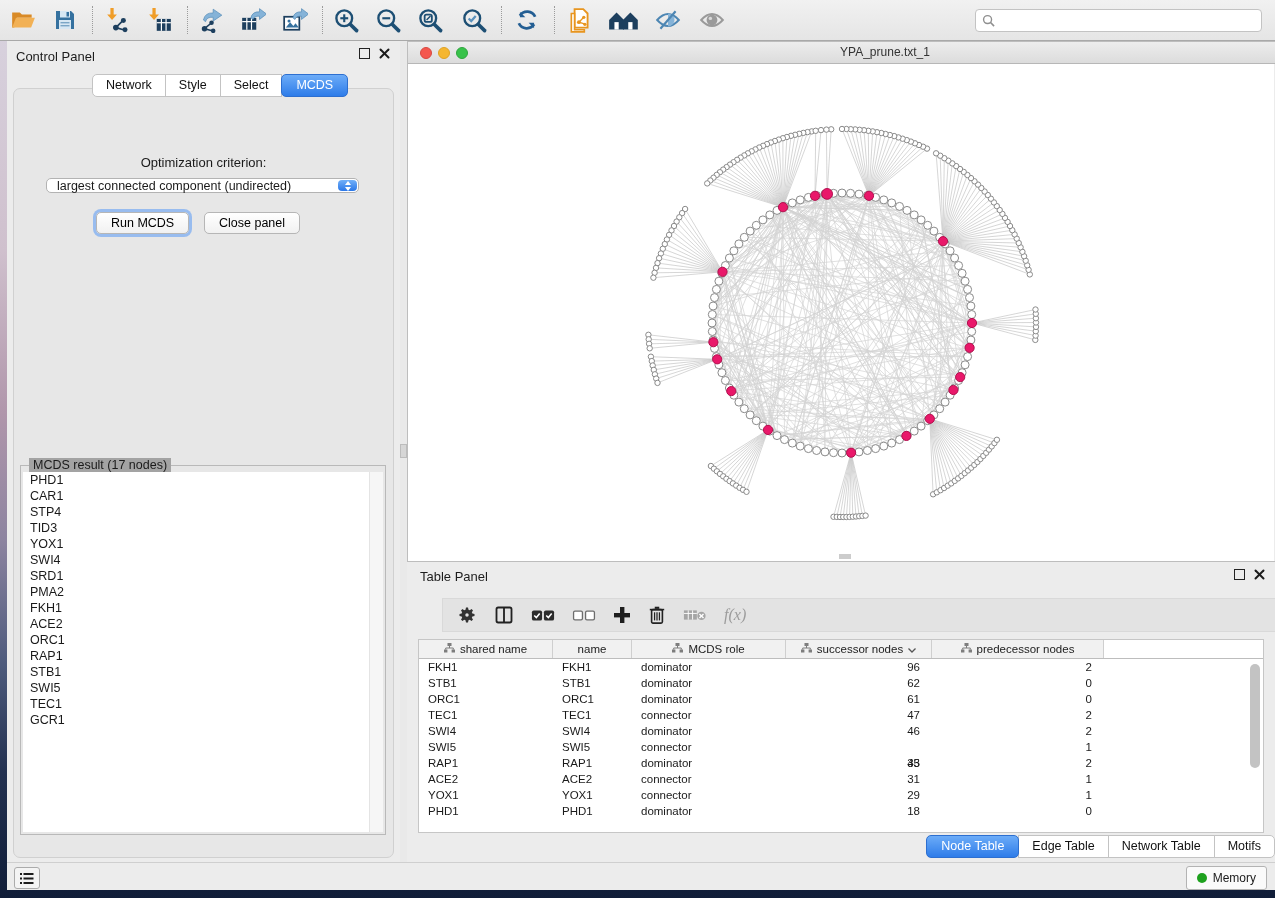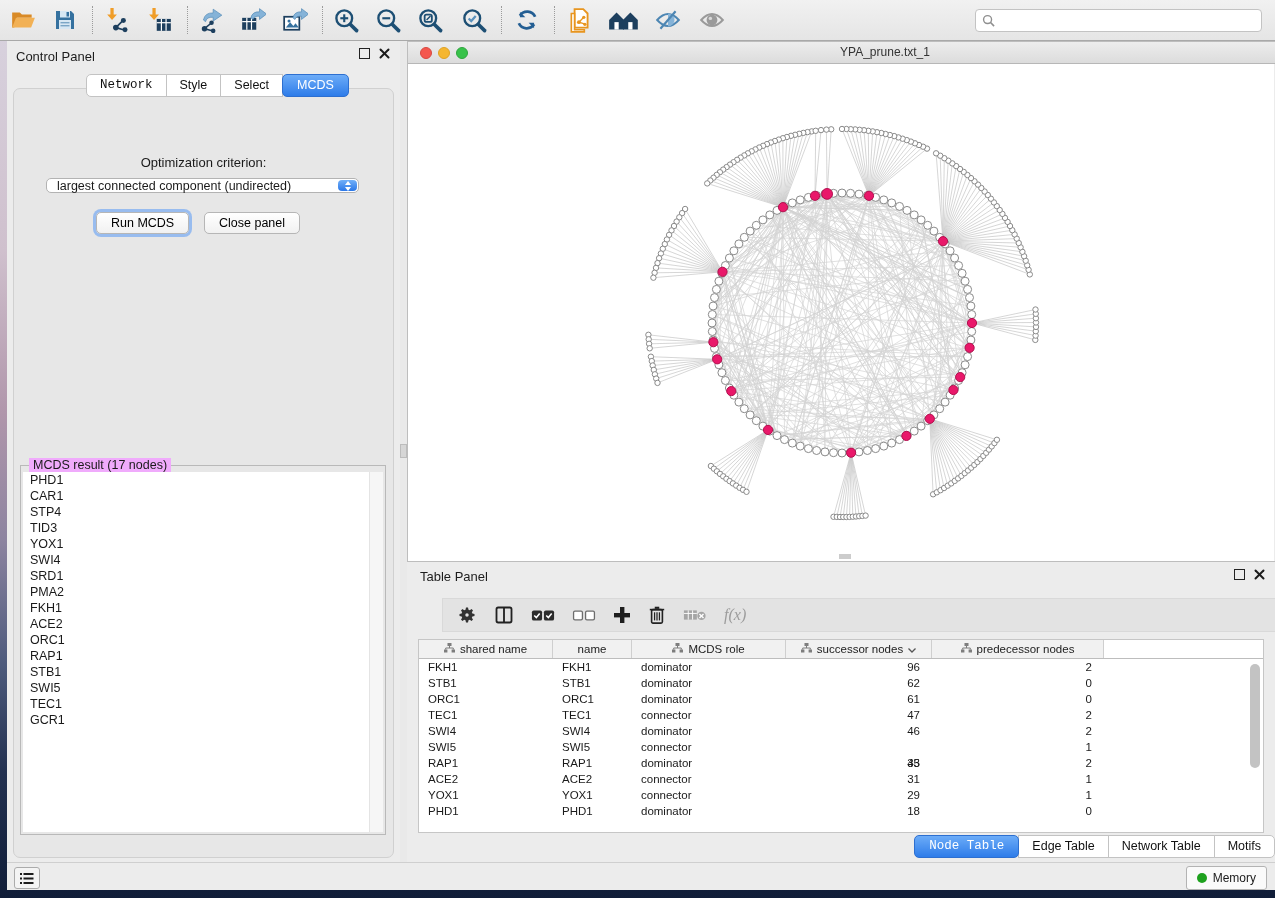--- a/index.html
+++ b/index.html
@@ -21,37 +21,37 @@
   .float-ic{width:9px;height:9px;border:1.4px solid #222;display:inline-block;}
   
   .control-panel{position:absolute;left:0;top:0;width:393px;height:821px;}
   .cp-title{position:absolute;left:9px;top:8px;}
   .cp-body{position:absolute;left:6px;top:47px;width:379px;height:768px;background:#e7e7e7;
     border:1px solid #d0d0d0;border-radius:7px;}
   .segwrap{display:flex;}
   .cp-tabs{position:absolute;left:71px;top:33px;z-index:3;}
   .seg{height:21px;line-height:21px;background:#fff;border:1px solid #c3c3c3;margin-left:-1px;
     padding:0 13px;font-size:12.5px;color:#111;cursor:default;}
-  .seg:first-child{border-radius:5px 0 0 5px;margin-left:8px;font-family:Liberation Mono, monospace;}
+  .seg:first-child{border-radius:5px 0 0 5px;margin-left:14px;}
   .seg:last-child{border-radius:0 5px 5px 0;}
   .seg.sel{background:linear-gradient(#6cacf8,#2e7ce9);color:#fff;border:1px solid #2d6fd0;
     border-radius:5px;position:relative;z-index:2;padding:0 14px;}
   .opt-label{position:absolute;left:0;top:66px;width:100%;text-align:center;font-size:13px;}
   .dropdown{position:absolute;left:32px;top:89px;width:313px;height:15px;background:#fff;border:1px solid #b3b3b3;
     border-radius:5px;font-size:12.5px;display:flex;align-items:center;padding-left:10px;box-sizing:border-box;}
   .dd-step{position:absolute;right:1px;top:1px;bottom:1px;width:19px;border-radius:4px;
     background:linear-gradient(#72b0f8,#2a77e8);display:flex;flex-direction:column;align-items:center;justify-content:center;gap:2px;}
   .dd-up{width:0;height:0;border-left:3.5px solid transparent;border-right:3.5px solid transparent;border-bottom:4px solid #fff;}
   .dd-dn{width:0;height:0;border-left:3.5px solid transparent;border-right:3.5px solid transparent;border-top:4px solid #fff;}
   .btn{height:22px;border:1px solid #b6b6b6;border-radius:5px;background:linear-gradient(#ffffff,#f1f1f1);
     font-size:12.5px;font-family:"Liberation Sans",sans-serif;padding:0 14px;}
   .run-btn{position:absolute;left:82px;top:123px;box-shadow:0 0 0 3px rgba(100,160,245,.6);}
   .closep-btn{position:absolute;left:190px;top:123px;}
   .groupbox{position:absolute;left:6px;top:376px;width:364px;height:368px;border:1px solid #b9b9b9;}
-  .gb-legend{position:absolute;top:-8px;left:8px;background:#f0abfc;padding:0 4px;font-size:12.5px;}
+  .gb-legend{position:absolute;top:-8px;left:8px;background:#a3a3a3;padding:0 4px;font-size:12.5px;}
   .gb-list{position:absolute;left:2px;top:6px;right:2px;bottom:2px;background:#fff;overflow:hidden;}
   .gb-track{position:absolute;right:0;top:0;bottom:0;width:13px;background:#f6f6f6;border-left:1px solid #e4e4e4;}
   .list-item{font-size:12.5px;line-height:16px;padding-left:7px;}
   
   .splitter{position:absolute;left:393px;top:0;width:7px;height:821px;background:#e9e9e9;}
   .split-grip{position:absolute;left:0;top:403px;width:7px;height:14px;background:#d6d6d6;border:1px solid #bcbcbc;box-sizing:border-box;}
   
   .net-frame{position:absolute;left:400px;top:0;width:956px;height:521px;border:1px solid #bdbdbd;box-sizing:border-box;}
   .net-titlebar{position:relative;height:21px;background:linear-gradient(#ededed,#dcdcdc);border-bottom:1px solid #b7b7b7;}
   .tl{position:absolute;top:5px;width:12px;height:12px;border-radius:50%;}

